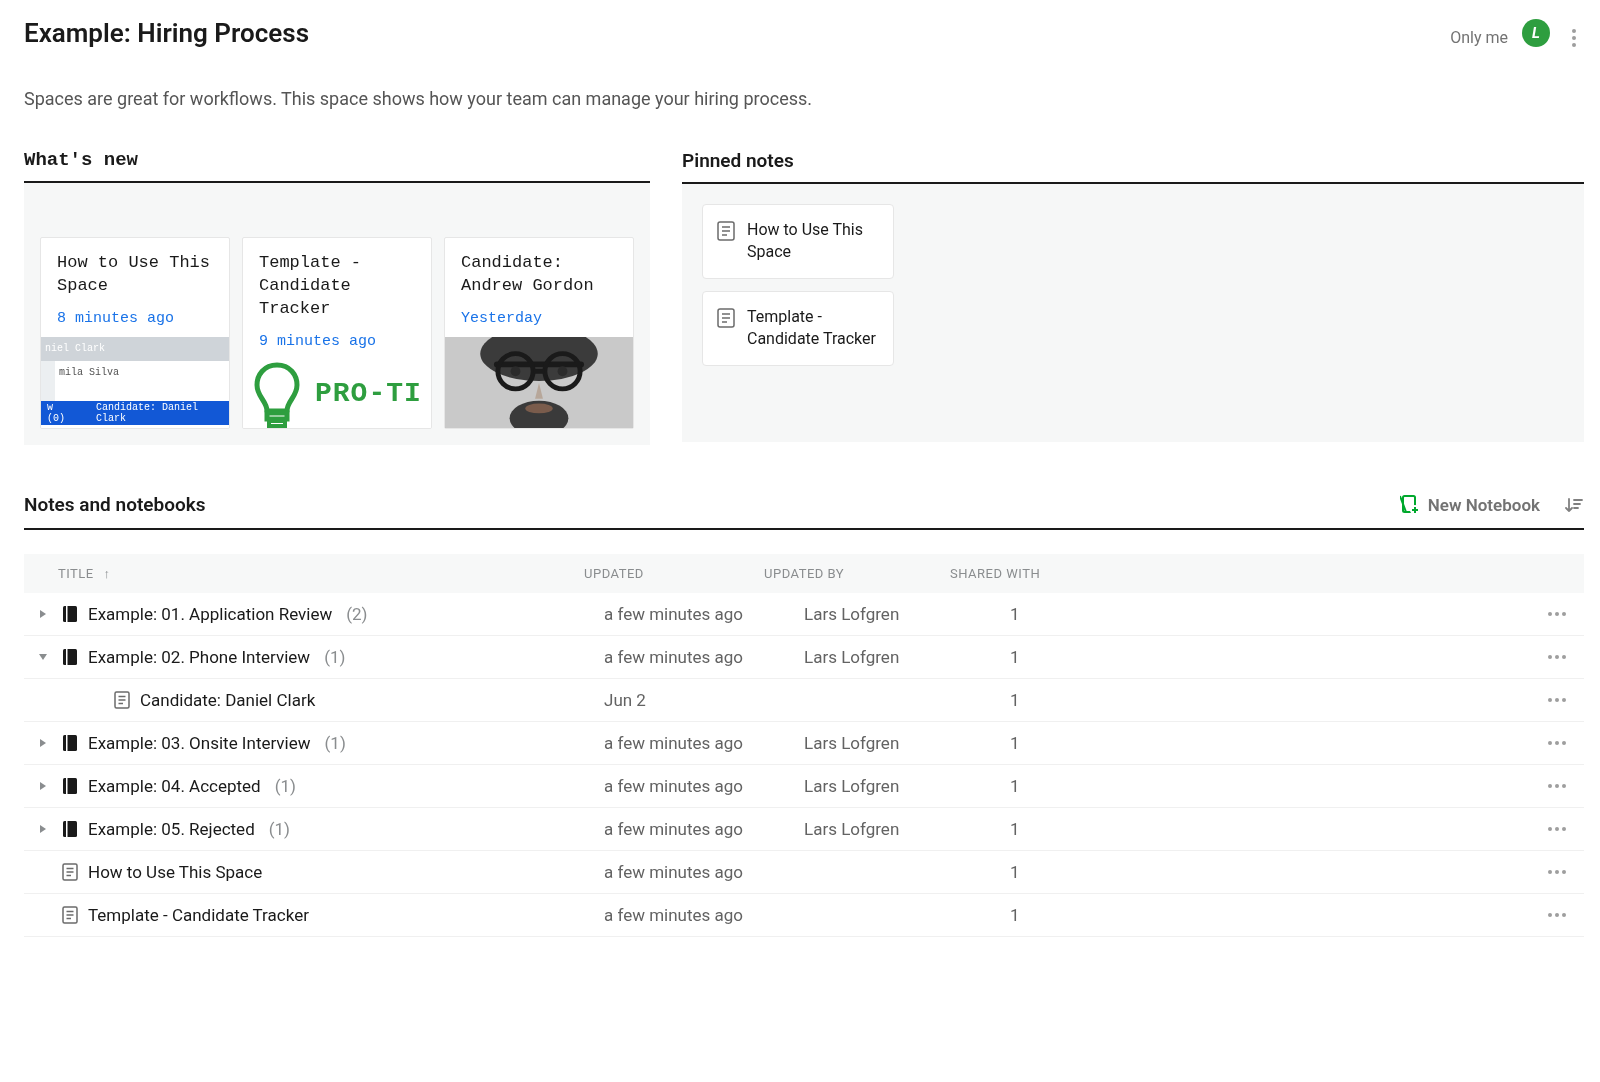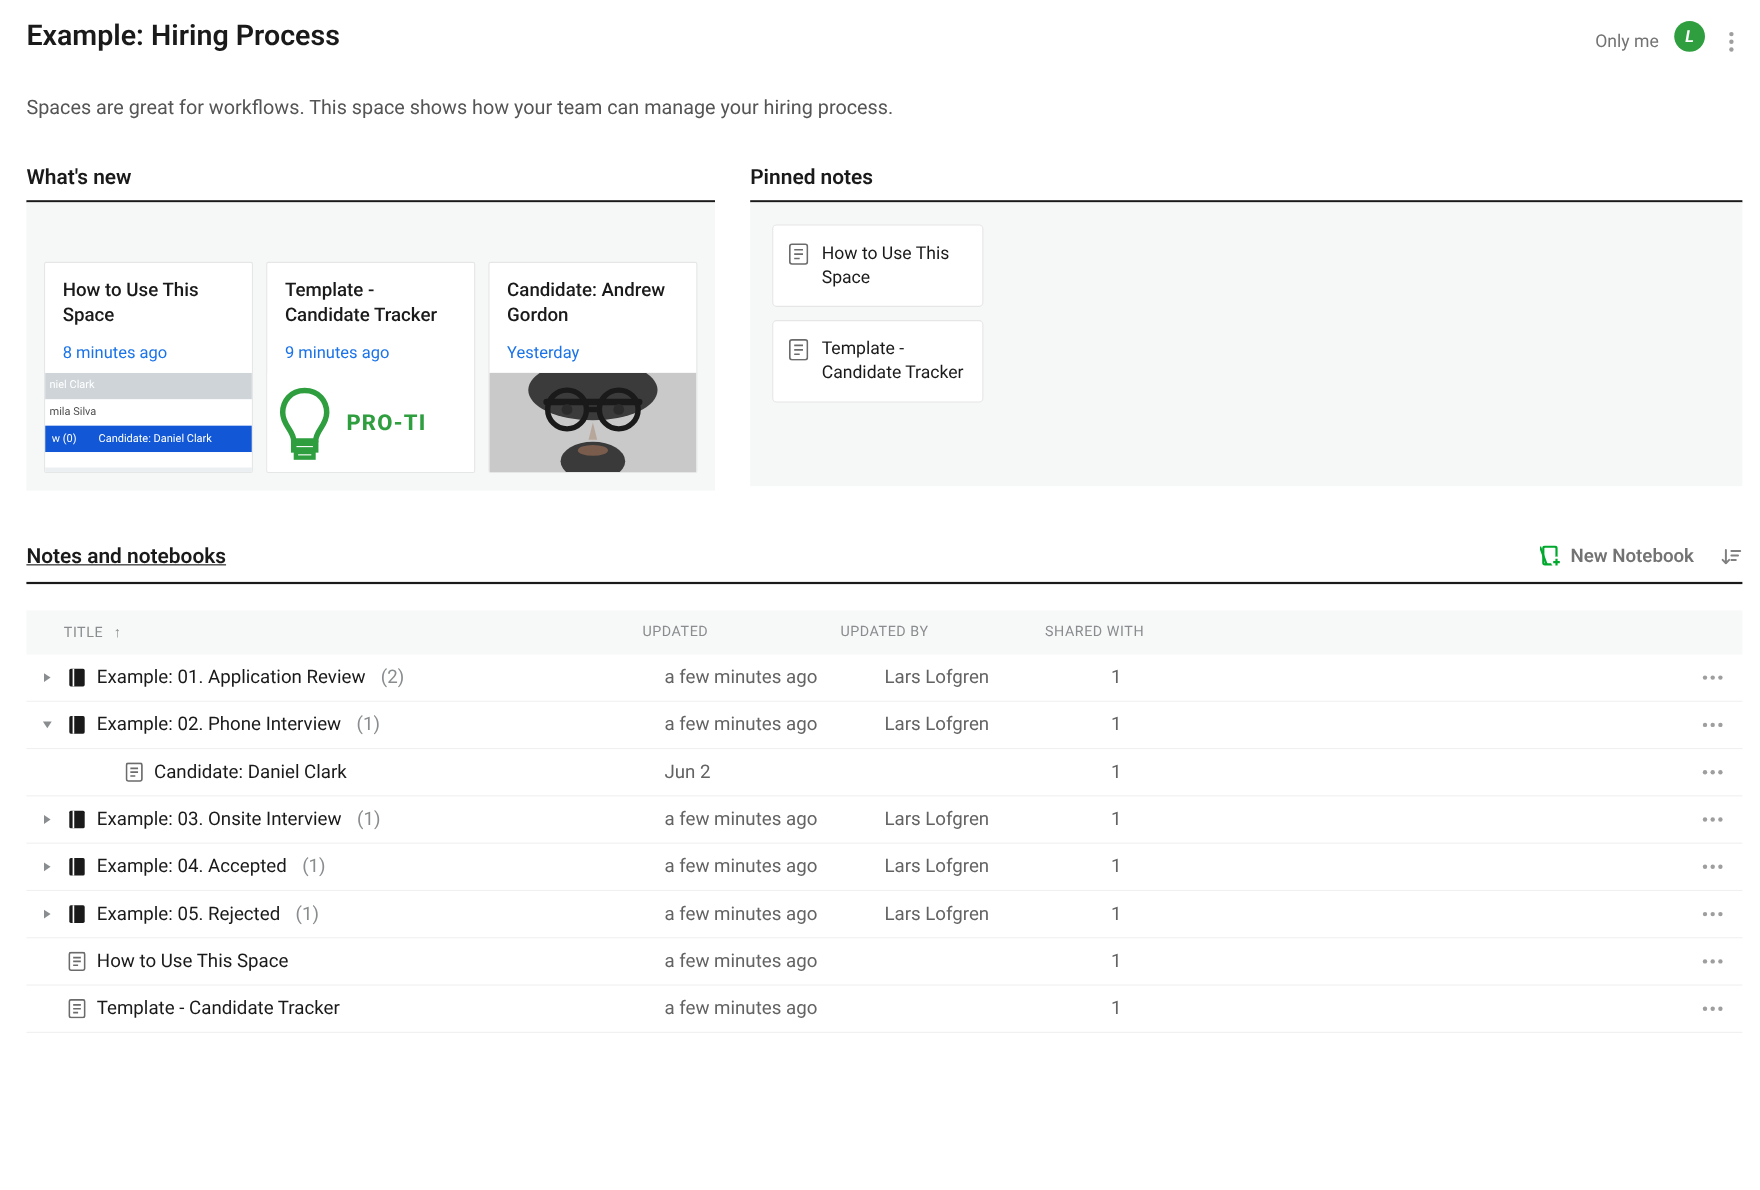--- a/index.html
+++ b/index.html
@@ -69,21 +69,21 @@
     font-size: 18px;
     color: #555;
     margin-bottom: 40px;
   }
   
   .top-columns {
     display: flex;
     gap: 32px;
     margin-bottom: 48px;
   }
-  .col-left { width: 626px; }
+  .col-left { width: 626px; font-family: Liberation Mono, monospace; }
   .col-right { flex: 1; }
   .section-title {
     font-size: 19px;
     font-weight: 600;
     padding-bottom: 10px;
     border-bottom: 2px solid #1a1a1a;
   }
   .gray-panel {
     background: #f6f7f7;
     padding: 54px 16px 16px 16px;
@@ -118,27 +118,27 @@
     color: #1a73e8;
   }
   .card-preview {
     flex: 1;
     background: #eceff1;
     position: relative;
     overflow: hidden;
   }
   
   .pv1-top { height: 24px; background: #cfd4d9; color:#fff; font-size:10px; padding:6px 4px;}
-  .pv1-mid { height: 24px; background: #fff; font-size:10px; color:#505050; padding:6px 4px;}
+  .pv1-mid { height: 40px; background: #fff; font-size:10px; color:#505050; padding:6px 4px;margin-left:14px;}
   .pv1-bar { height: 24px; background: #1258d6; color:#fff; font-size:10px; display:flex; align-items:center; gap:20px; padding-left:6px;}
   .pv1-foot { height: 14px; background:#fff;}
   
   .pv2 { background:#fff; display:flex; align-items:center; gap:10px; height:100%; padding-left:6px;}
   .pv2 .bulb { width:56px; height:70px; }
-  .pv2 .protip { color:#2e9e3f; font-weight:800; font-size:20px; letter-spacing:1px;}
+  .pv2 .protip { color:#2e9e3f; font-weight:800; font-size:28px; letter-spacing:1px;}
   
   .pv3 { background:#afafaf; height:100%; display:flex; align-items:center; justify-content:center;}
   
   .right-panel { padding: 20px; }
   .pinned-card {
     background: #fff;
     border: 1px solid #e6e6e6;
     border-radius: 4px;
     width: 192px;
     padding: 14px 14px;
@@ -159,21 +159,21 @@
     line-height: 1.4;
   }
   
   .notes-header {
     display: flex;
     align-items: center;
     justify-content: space-between;
     padding-bottom: 12px;
     border-bottom: 2px solid #1a1a1a;
   }
-  .notes-header-left { font-size: 19px; font-weight: 600; text-decoration: underline; }
+  .notes-header-left { font-size: 19px; font-weight: 600; }
   .notes-header-right { display: flex; align-items: center; gap: 24px; }
   .new-notebook {
     display: flex; align-items: center; gap: 8px;
     color: #737373; font-weight: 600; font-size: 17px;
     cursor: pointer;
   }
   .sort-icon { color:#808080; cursor:pointer; }
   
   .table-head {
     display: flex;

